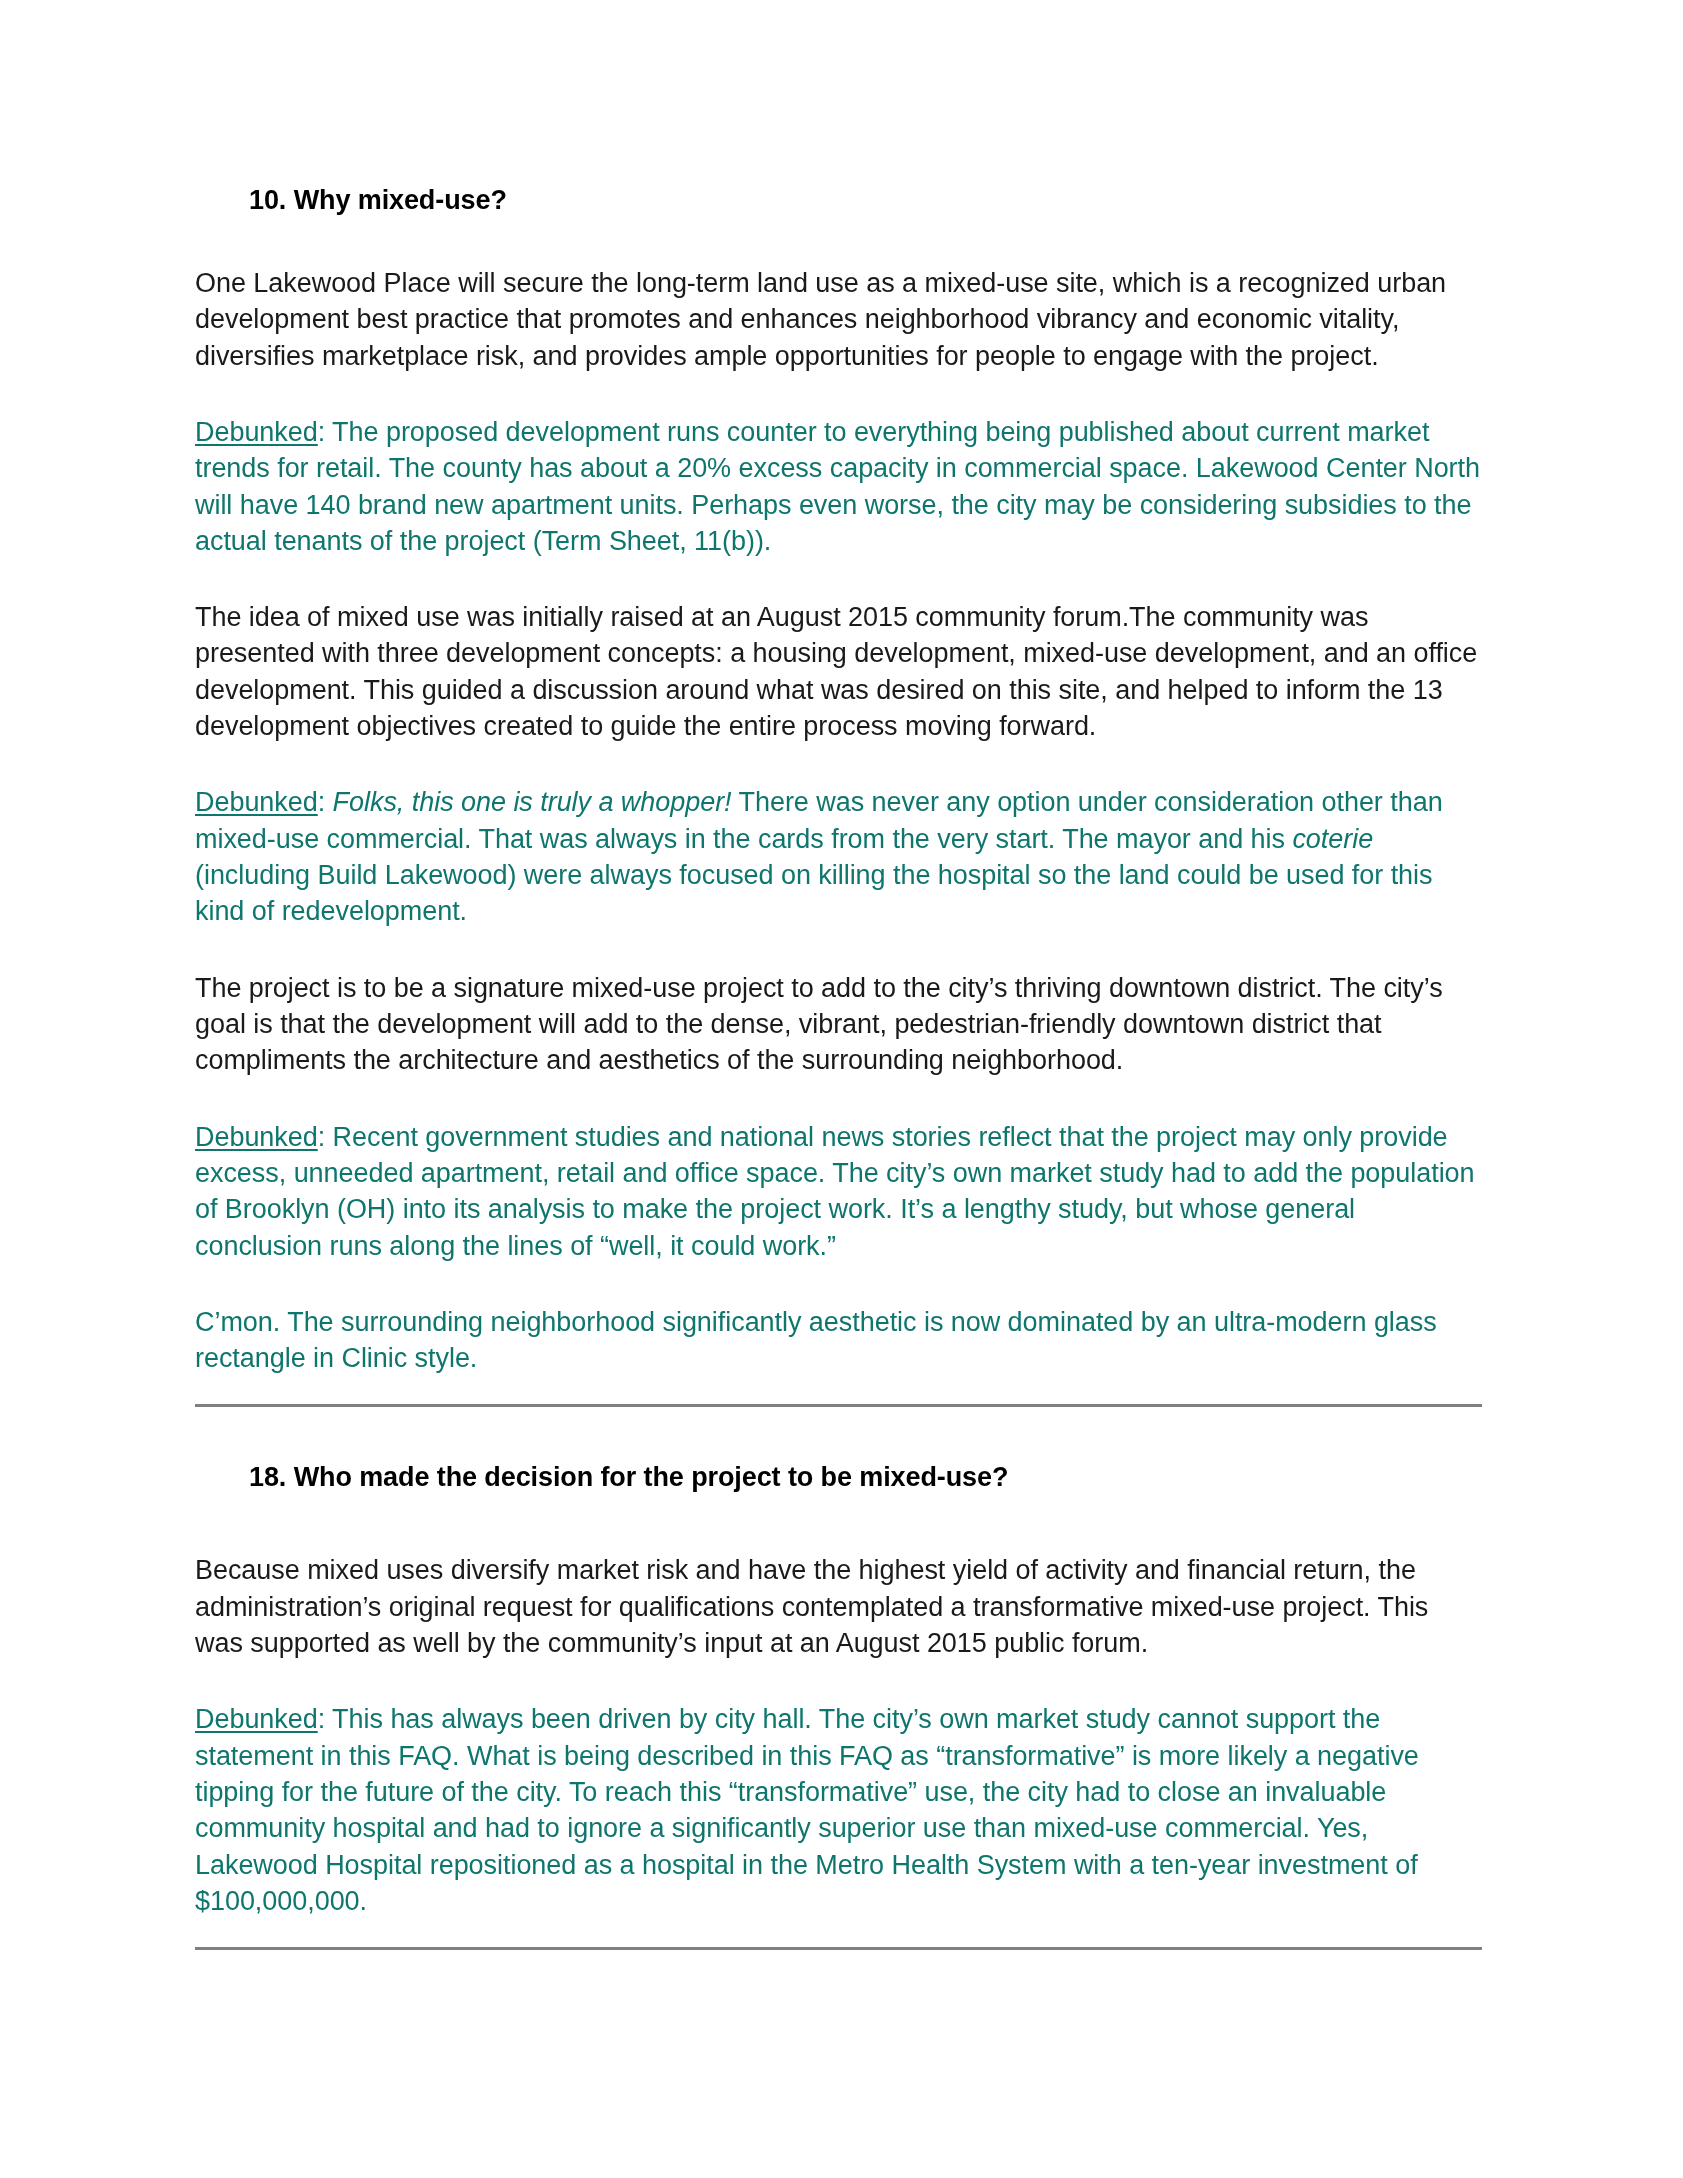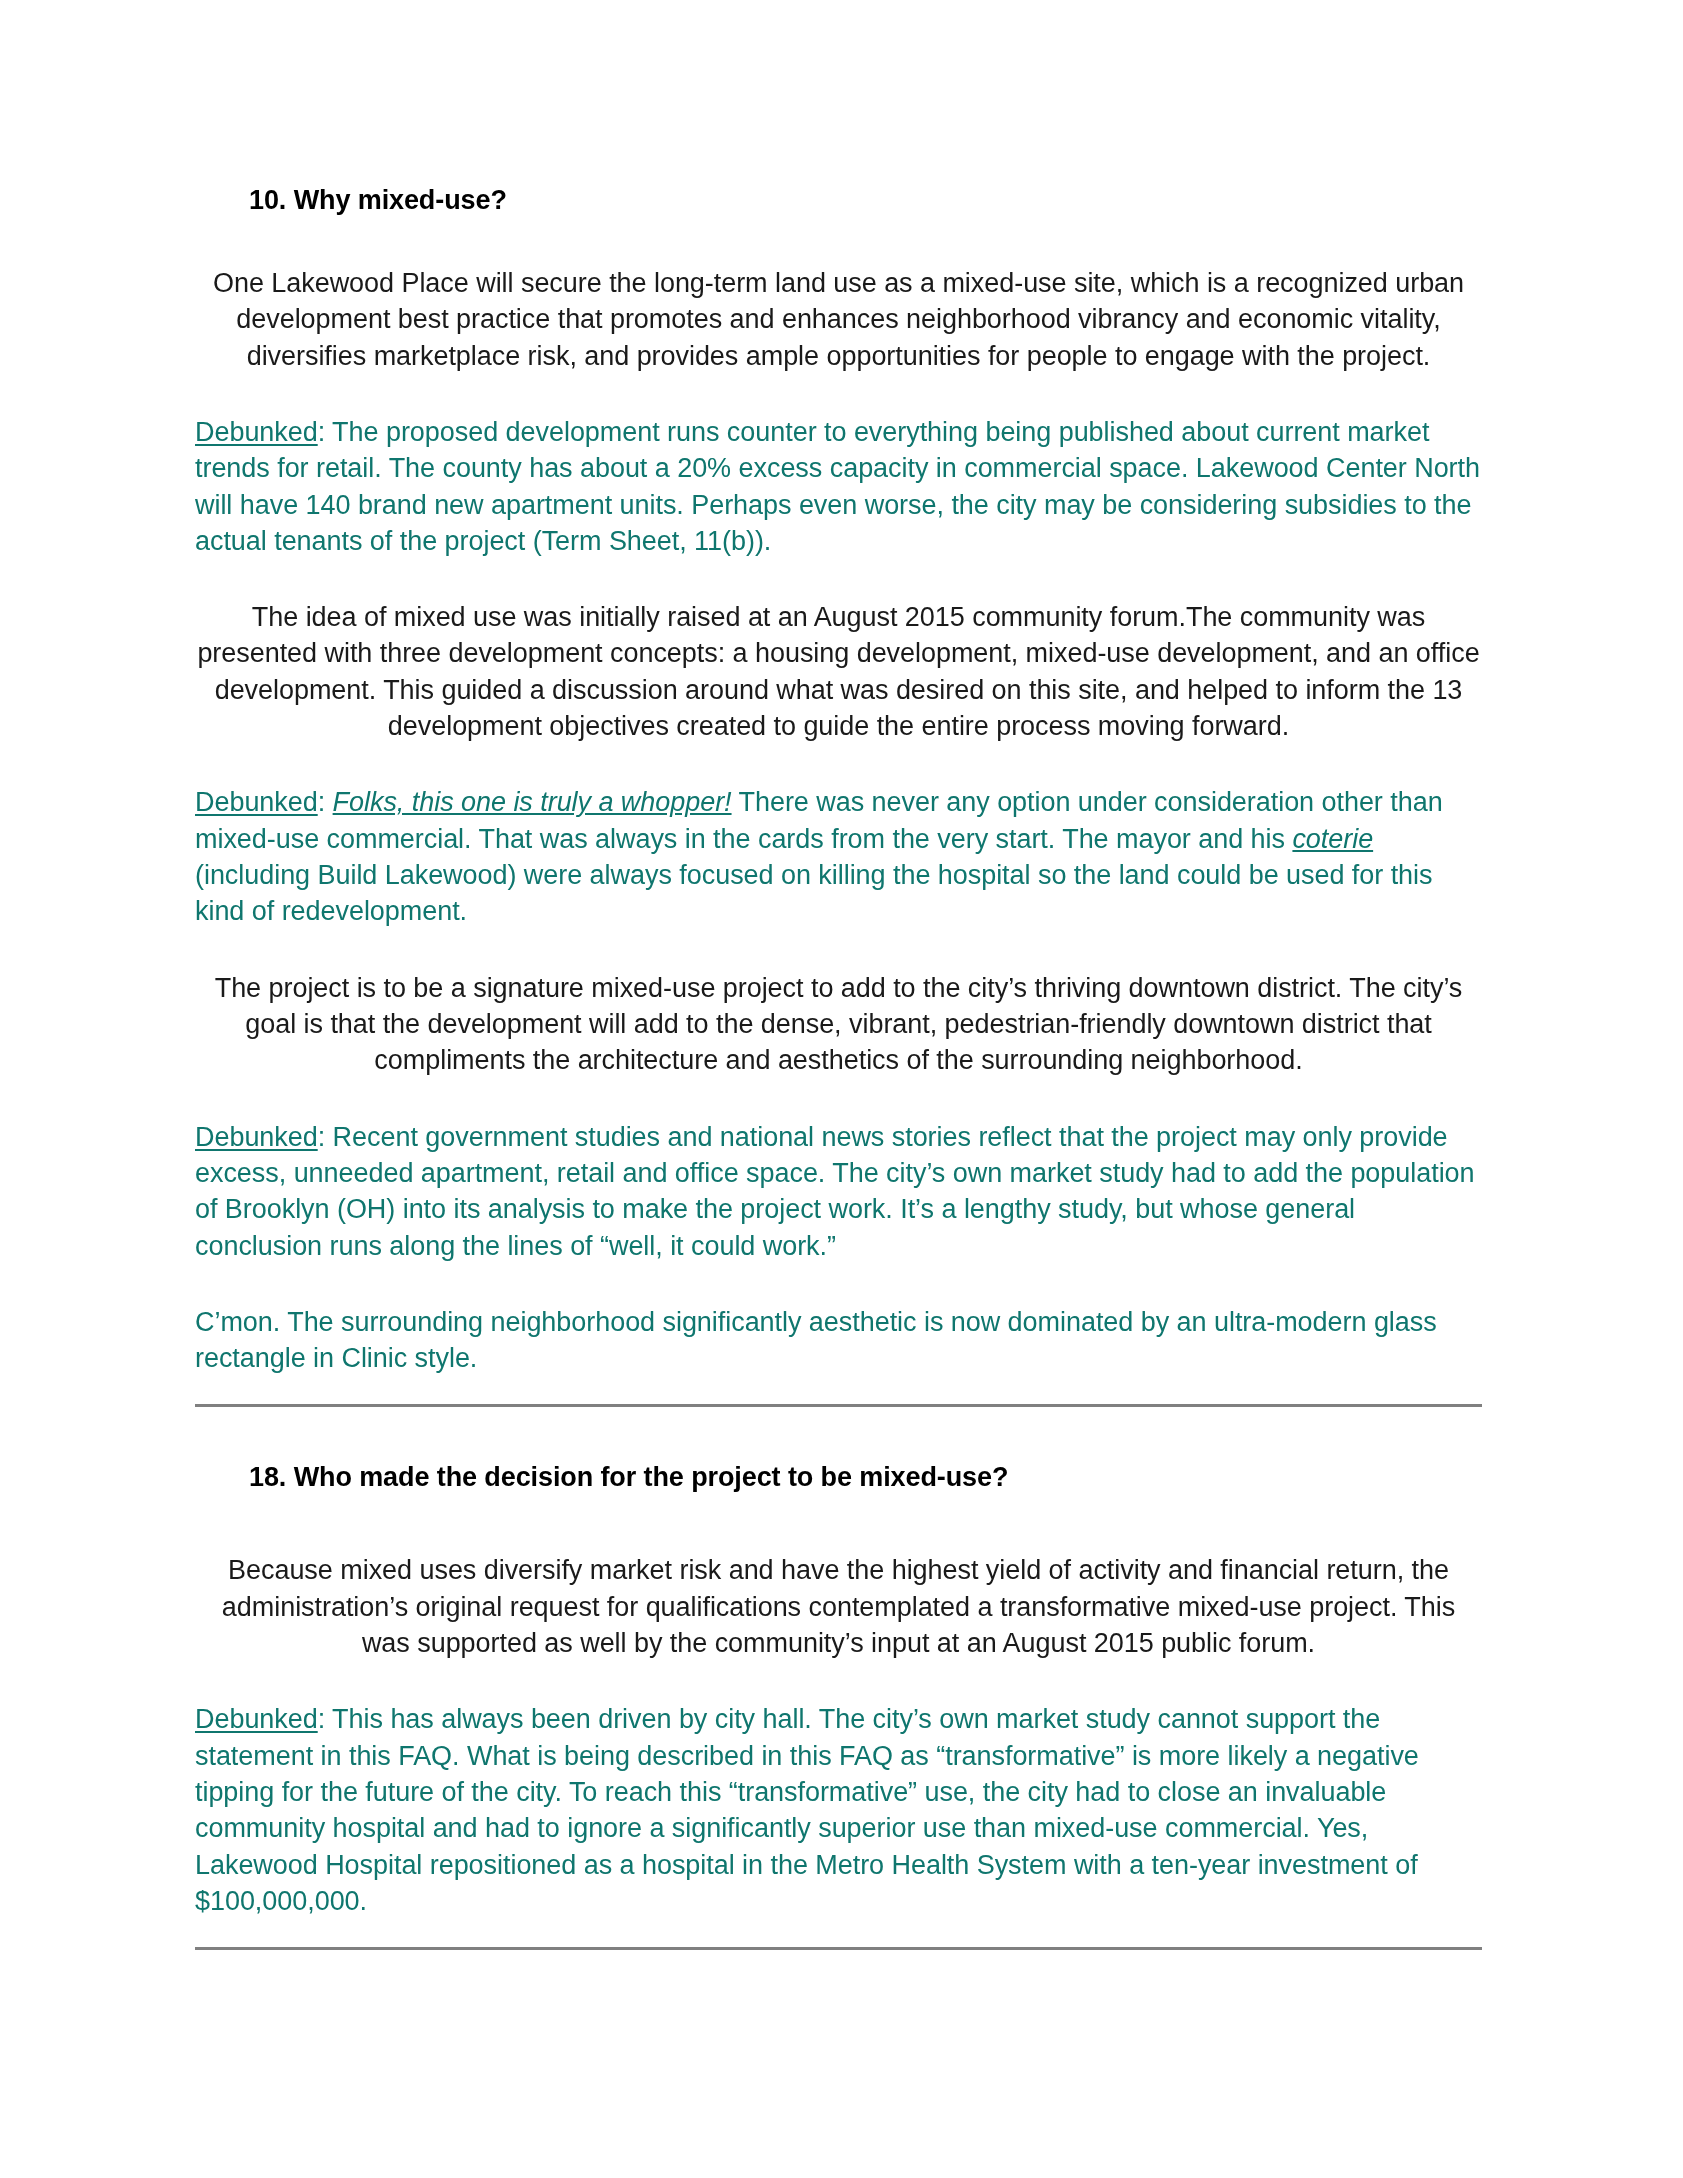--- a/index.html
+++ b/index.html
@@ -37,37 +37,35 @@
     line-height: 1.22;
     letter-spacing: -0.1px;
   }
   p.body-par {
     font-size: 27px;
     line-height: 1.345;
     color: #1a1a1a;
     margin: 0;
     padding: 0;
     letter-spacing: -0.05px;
-    text-align: center;
   }
   p.debunked-par {
     font-size: 27px;
     line-height: 1.345;
     color: #0f766e;
     margin: 0;
     padding: 0;
     letter-spacing: -0.05px;
   }
   .lead-underline {
     text-decoration: underline;
     text-underline-offset: 3px;
   }
   .ital {
     font-style: italic;
-    text-decoration: underline;
   }
   .gap-sm { height: 32px; }
   .gap-md { height: 40px; }
   .gap-lg { height: 48px; }
   hr.divider {
     border: none;
     border-top: 3px solid #808080;
     margin: 0;
     width: 1287px;
     height: 0;

